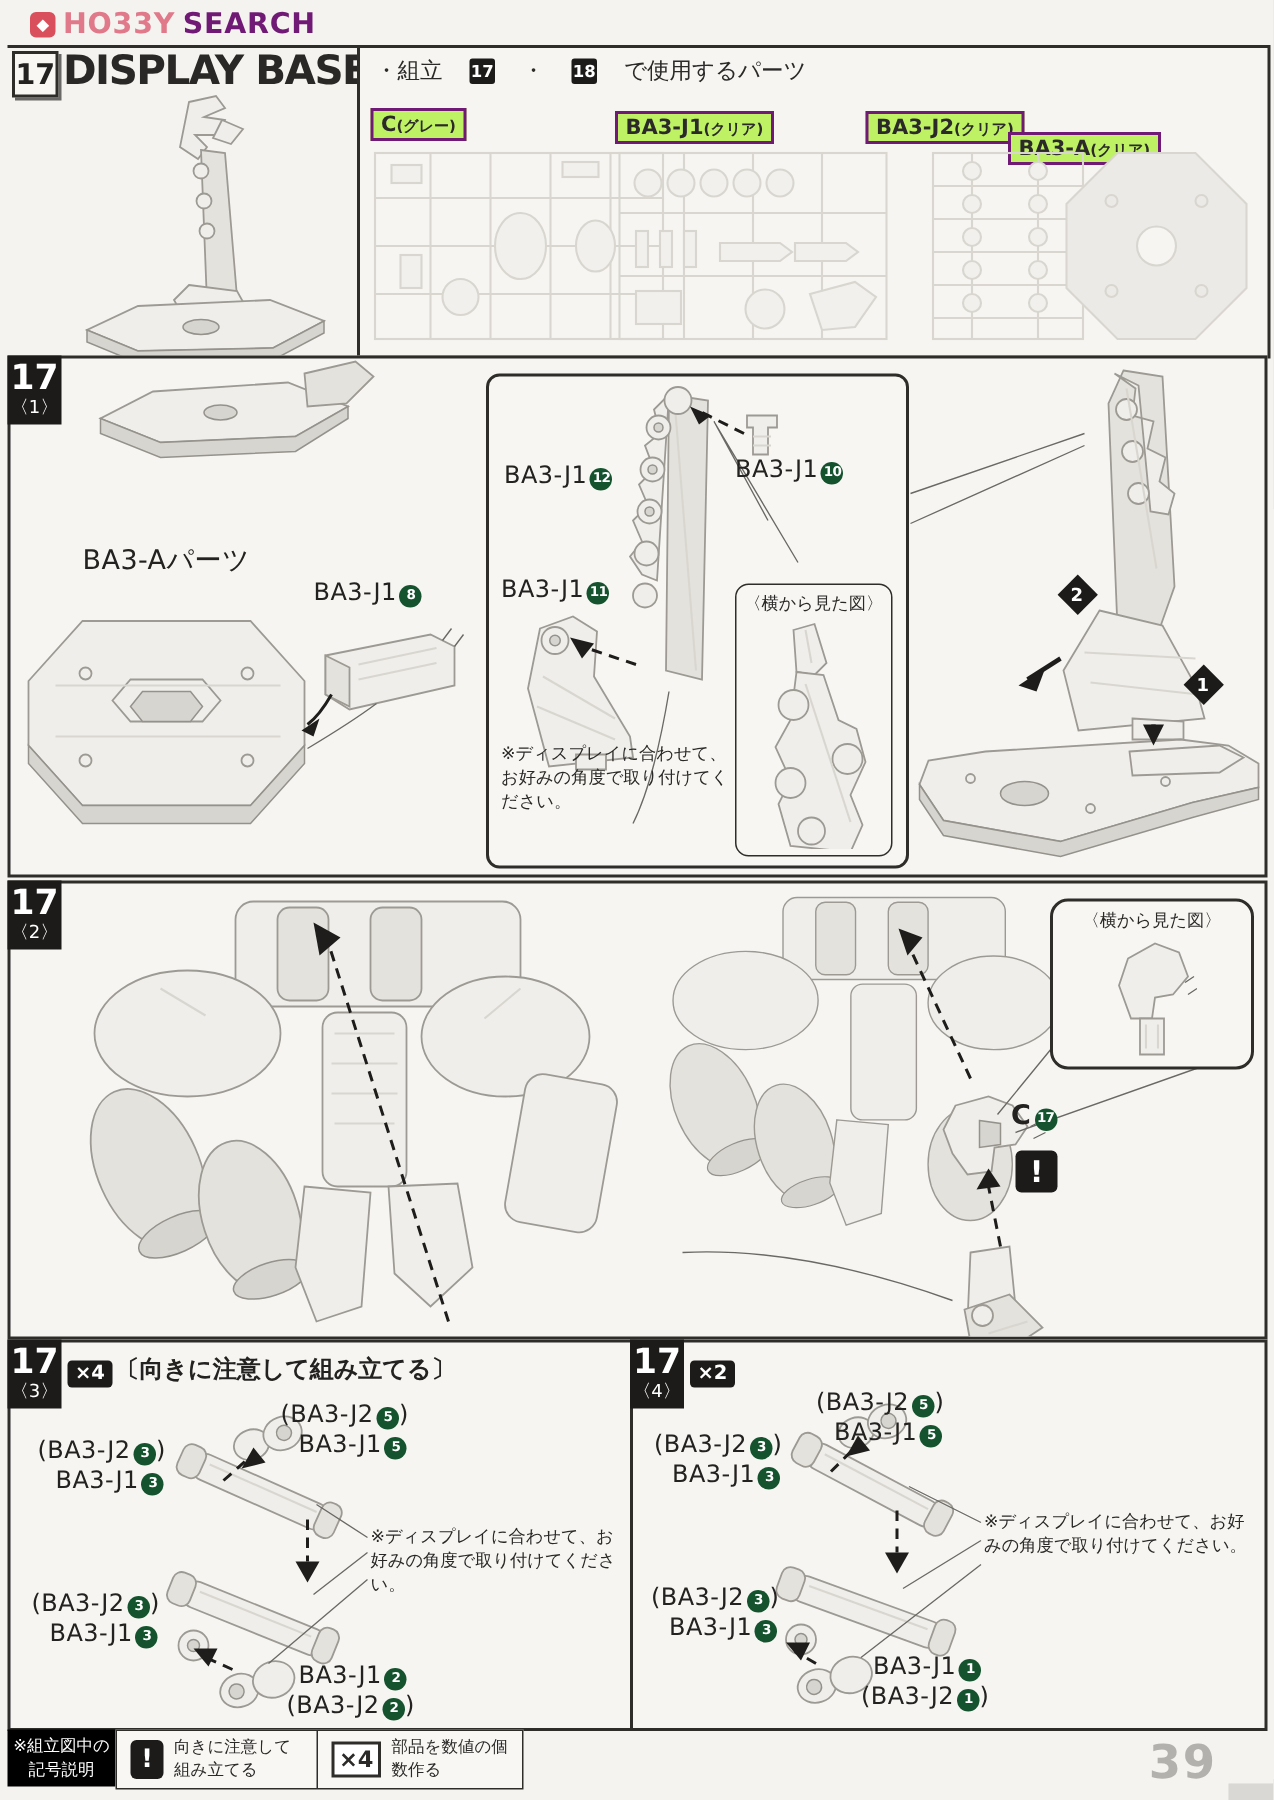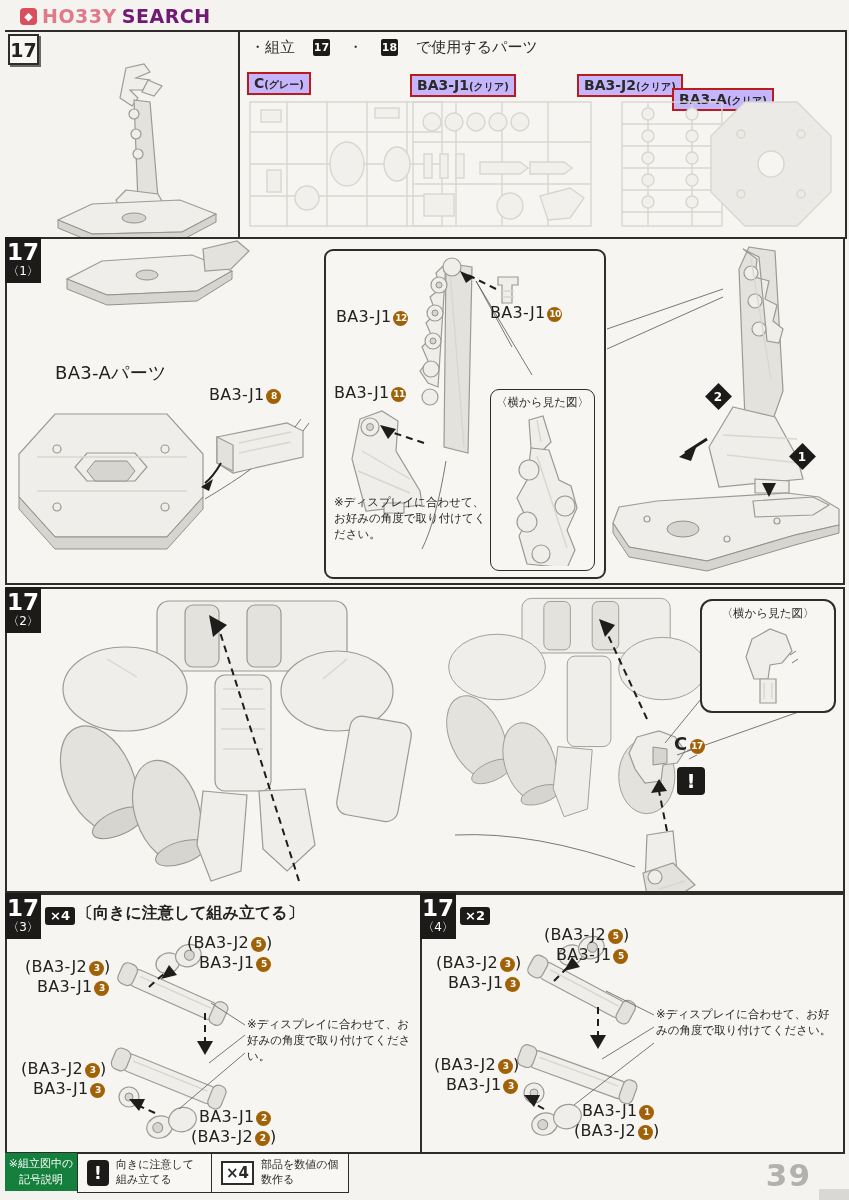--- a/index.html
+++ b/index.html
@@ -13,45 +13,45 @@
   
   .toprule{position:absolute;left:5px;top:30px;width:233px;height:0;border-top:2px solid #2f2d2a;}
   .stepbox{position:absolute;left:8px;top:34px;width:27px;height:27px;background:#f8f7f4;border:2px solid #2f2d2a;
            box-shadow:2px 2px 0 #6b6967;display:flex;align-items:center;justify-content:center;
            font-size:19px;font-weight:bold;color:#242220;}
   .ptitle{position:absolute;left:42px;top:32px;font-size:27px;font-weight:bold;letter-spacing:-1px;color:#2a2826;}
   .parts-panel{position:absolute;left:238px;top:30px;width:605px;height:205px;border:2px solid #2f2d2a;background:#f6f5f2;}
   .parts-head{position:absolute;left:10px;top:6px;font-size:15px;display:flex;align-items:center;gap:18px;}
   .sqbadge{display:inline-flex;width:17px;height:17px;background:#1d1b19;color:#fff;font-size:11px;font-weight:bold;
            align-items:center;justify-content:center;border-radius:2px;}
-  .runner-label{position:absolute;border:2px solid #b91c1c;background:#c4b5fd;padding:1px 5px;font-size:14px;font-weight:bold;white-space:nowrap;}
+  .runner-label{position:absolute;border:2px solid #701a75;background:#bef264;padding:1px 5px;font-size:14px;font-weight:bold;white-space:nowrap;}
   .runner-label small{font-size:10px;font-weight:bold;}
   
   .sec{position:absolute;border:2px solid #2f2d2a;background:#f6f5f2;}
   .tab{position:absolute;left:-2px;top:-2px;width:36px;background:#1d1b19;color:#fff;text-align:center;padding:3px 0 4px;}
   .tab .n{display:block;font-size:23px;font-weight:bold;line-height:1.05;}
   .tab .s{display:block;font-size:12px;line-height:1.2;}
   .multbadge{position:absolute;background:#1d1b19;color:#fff;font-weight:bold;font-size:13px;border-radius:3px;
              padding:1px 5px;line-height:1.2;}
   .plabel{position:absolute;font-size:16px;color:#242220;white-space:nowrap;letter-spacing:0.3px;}
   .plabel.big{font-size:18px;}
-  .nbadge{display:inline-flex;width:15px;height:15px;border-radius:50%;background:#a16207;color:#fff;
+  .nbadge{display:inline-flex;width:15px;height:15px;border-radius:50%;background:#14532d;color:#fff;
           font-size:9px;font-weight:bold;align-items:center;justify-content:center;margin-left:2px;
           vertical-align:1px;letter-spacing:-0.5px;}
   .note{position:absolute;font-size:11.5px;line-height:1.38;color:#2a2927;}
   .rbox{position:absolute;border:2px solid #2f2d2a;border-radius:9px;background:#f7f6f3;}
   .svtitle{position:absolute;left:0;right:0;top:5px;text-align:center;font-size:11.5px;color:#2a2927;}
   .s3title{position:absolute;font-size:16px;font-weight:bold;color:#242220;white-space:nowrap;}
   .diamond{position:absolute;width:19px;height:19px;background:#1d1b19;transform:rotate(45deg);
            display:flex;align-items:center;justify-content:center;}
   .diamond b{transform:rotate(-45deg);color:#fff;font-size:12px;}
   .warnbadge{position:absolute;background:#1d1b19;color:#fff;border-radius:4px;display:flex;align-items:center;
              justify-content:center;font-weight:bold;}
   
-  .legend-black{position:absolute;background:#15803d;color:#fff;text-align:center;font-size:11px;line-height:1.45;
+  .legend-black{position:absolute;background:#000000;color:#fff;text-align:center;font-size:11px;line-height:1.45;
                 display:flex;flex-direction:column;justify-content:center;}
   .legend-cells{position:absolute;border:1.5px solid #2f2d2a;background:#f8f7f4;display:flex;}
   .lcell{display:flex;align-items:center;gap:7px;padding:0 9px;}
   .lcell+.lcell{border-left:1.5px solid #2f2d2a;}
   .lcell .ltext{font-size:11px;line-height:1.35;width:86px;}
   .x4box{border:2px solid #2f2d2a;background:#fff;font-weight:bold;font-size:15px;padding:0 3px;line-height:20px;}
   .pagenum{position:absolute;right:38px;top:1157px;font-size:31px;font-weight:bold;color:#b3b1ad;letter-spacing:1px;}
   .corner-shade{position:absolute;right:0;bottom:0;width:30px;height:11px;background:#c8c6c2;opacity:.6;}
   svg{position:absolute;left:0;top:0;}
   .al{fill:#efeeea;stroke:#9d9a94;stroke-width:1.2;}
@@ -68,20 +68,21 @@
 <div id="page">
 
   <div class="logo-bar">
     <span class="logo-icon">◆</span>
     <span class="logo-t1">HO33Y</span>
     <span class="logo-t2">SEARCH</span>
   </div>
 
   <div class="toprule"></div>
   <div class="stepbox">17</div>
+  <div class="ptitle">DISPLAY BASE</div>
 
   <svg style="left:30px;top:62px;" width="205" height="175" viewBox="0 0 205 175">
     <path class="al" d="M96 6 l18 -4 6 8 -14 6 14 2 -4 10 -16 0 8 8 -6 8 -12 -8z"></path>
     <path class="al" d="M118 18 l14 6 -8 10 -12 -4z"></path>
     <path class="al2" d="M104 38 l16 2 8 96 -20 4z"></path>
     <circle class="al" cx="104" cy="52" r="5"></circle>
       <circle class="al" cx="106" cy="72" r="5"></circle>
       <circle class="al" cx="108" cy="92" r="5"></circle>
     <path class="al" d="M96 128 l32 4 10 18 -44 2 -8 -14z"></path>
     <polygon class="al" points="62,142 150,138 186,152 152,170 62,172 28,158"></polygon>

